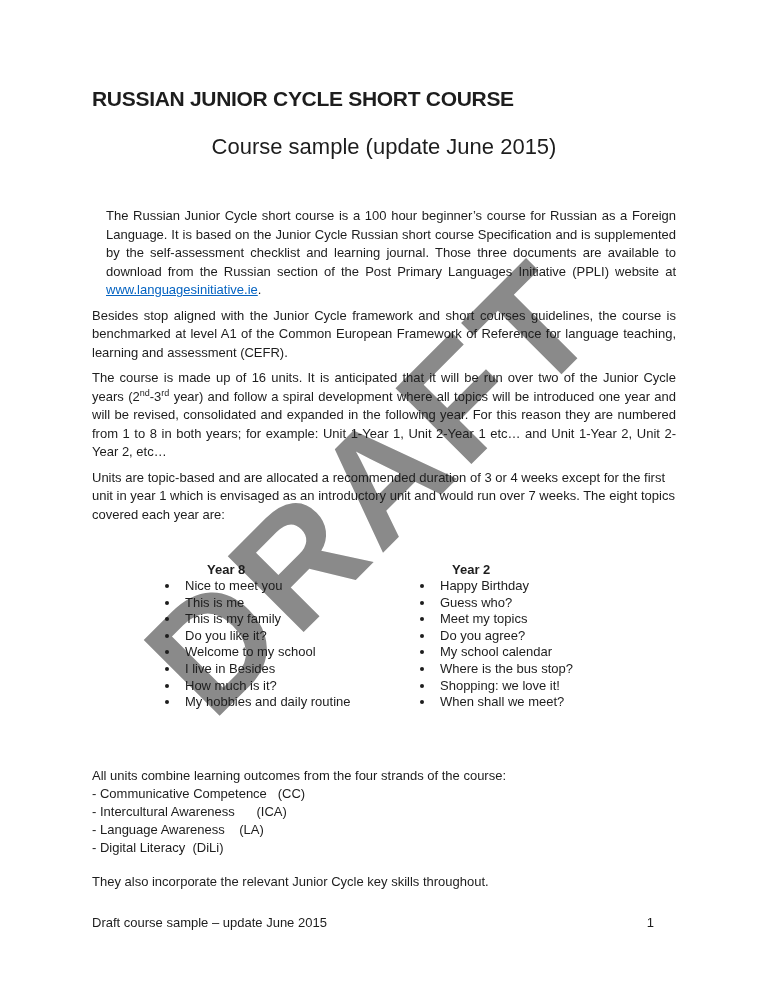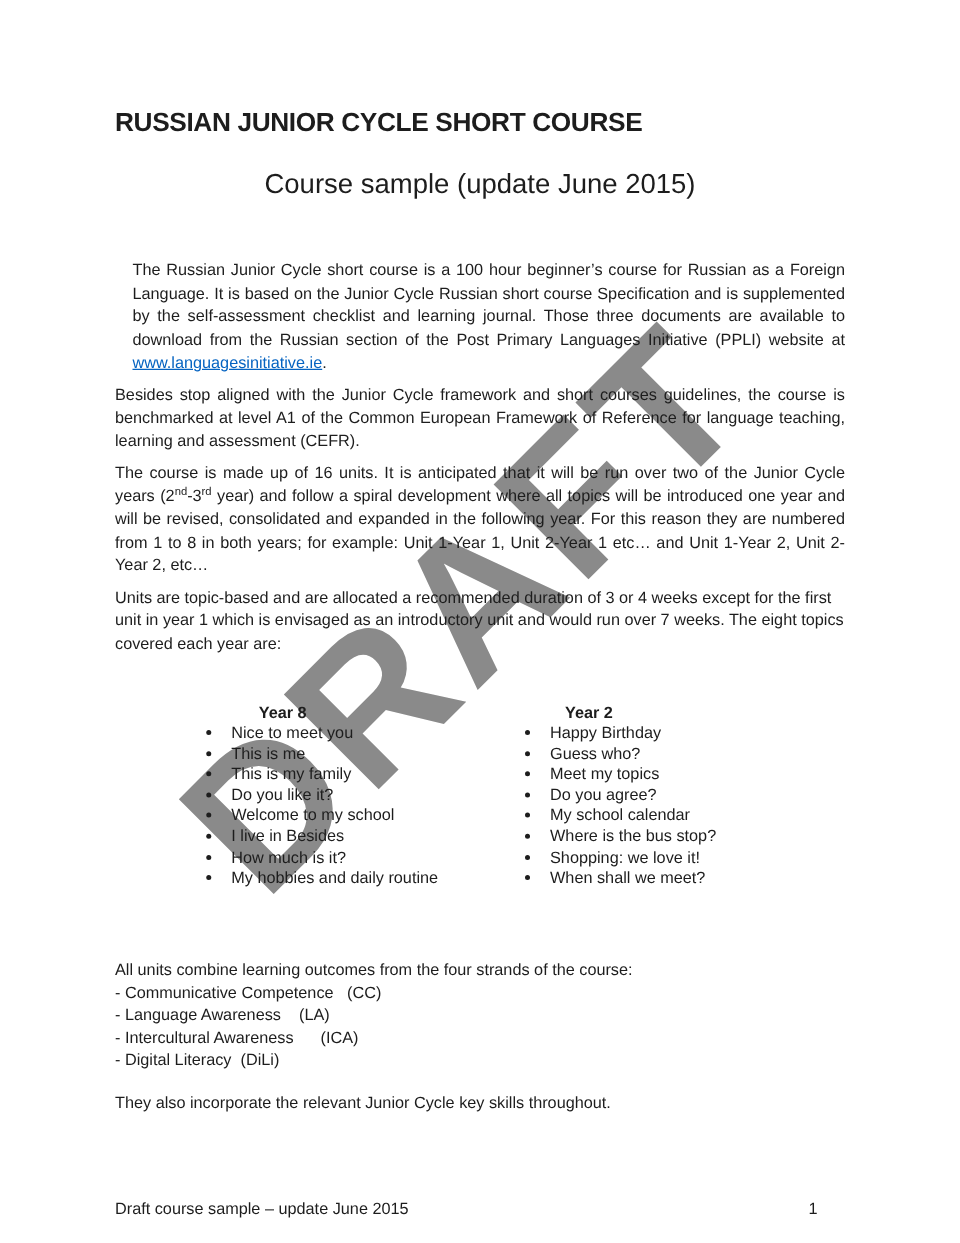--- a/index.html
+++ b/index.html
@@ -53,21 +53,21 @@
   .topic-col1{margin-left:66px;width:255px;}
   .topic-col2{width:260px;}
   .topic-heading{font-size:13px;font-weight:700;line-height:17px;margin:0;}
   .topic-col1 .topic-heading{margin-left:49px;}
   .topic-col2 .topic-heading{margin-left:39px;}
   .topic-list{margin:0;padding-left:22px;font-size:13px;line-height:16.6px;list-style:disc;}
   .topic-list li{padding-left:5px;}
   .strands{margin-top:56px;font-size:13px;line-height:18px;}
   .strand-item{white-space:pre;}
   .closing{margin-top:16px;font-size:13px;line-height:18px;}
-  .footer{position:absolute;left:92px;right:92px;top:914px;font-size:13px;line-height:17px;margin-top:44px;}
+  .footer{position:absolute;left:92px;right:92px;top:914px;font-size:13px;line-height:17px;}
   .page-number{position:absolute;right:22px;top:0;}
 </style>
 </head>
 <body>
 
 <div class="page">
 
   <div class="watermark">DRAFT</div>
 
   <div class="content">
@@ -108,22 +108,22 @@
           <li>Where is the bus stop?</li>
           <li>Shopping: we love it!</li>
           <li>When shall we meet?</li>
         </ul>
       </div>
     </div>
 
     <div class="strands">
       <div>All units combine learning outcomes from the four strands of the course:</div>
       <div class="strand-item">- Communicative Competence   (CC)</div>
+      <div class="strand-item">- Intercultural Awareness      (ICA)</div>
       <div class="strand-item">- Language Awareness    (LA)</div>
-      <div class="strand-item">- Intercultural Awareness      (ICA)</div>
       <div class="strand-item">- Digital Literacy  (DiLi)</div>
     </div>
 
     <p class="closing">They also incorporate the relevant Junior Cycle key skills throughout.</p>
 
   </div>
 
   <div class="footer">
     <span class="footer-left">Draft course sample – update June 2015</span>
     <span class="page-number">1</span>

